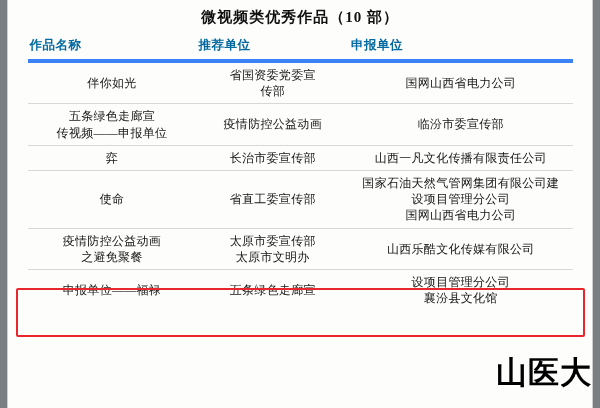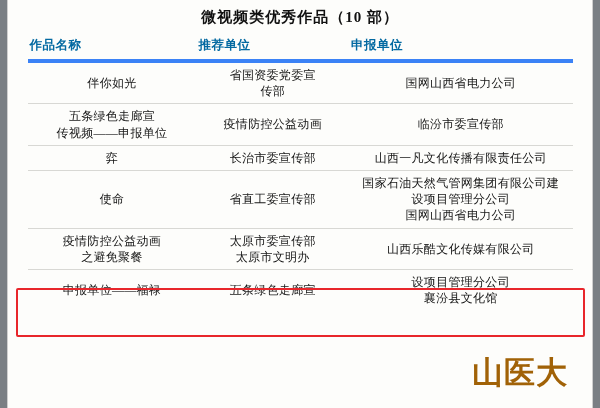--- a/index.html
+++ b/index.html
@@ -78,25 +78,25 @@
   #highlight {
     position: absolute;
     border: 2px solid #e8262b;
     border-radius: 2px;
     pointer-events: none;
   }
 
   
   #watermark {
     position: absolute;
-    right: 24px;
+    right: 0;
     bottom: 14px;
     font-size: 31px;
     font-weight: 700;
-    color: #a16207;
+    color: #000000;
     font-family: "Liberation Serif", serif;
     letter-spacing: 1px;
     text-shadow: 1px 1px 0 rgba(255,255,255,0.6);
     white-space: nowrap;
     margin-top: 7px;
   }
   #watermark .mark-small {
     font-size: 31px;
   }
   .row-hl td {

